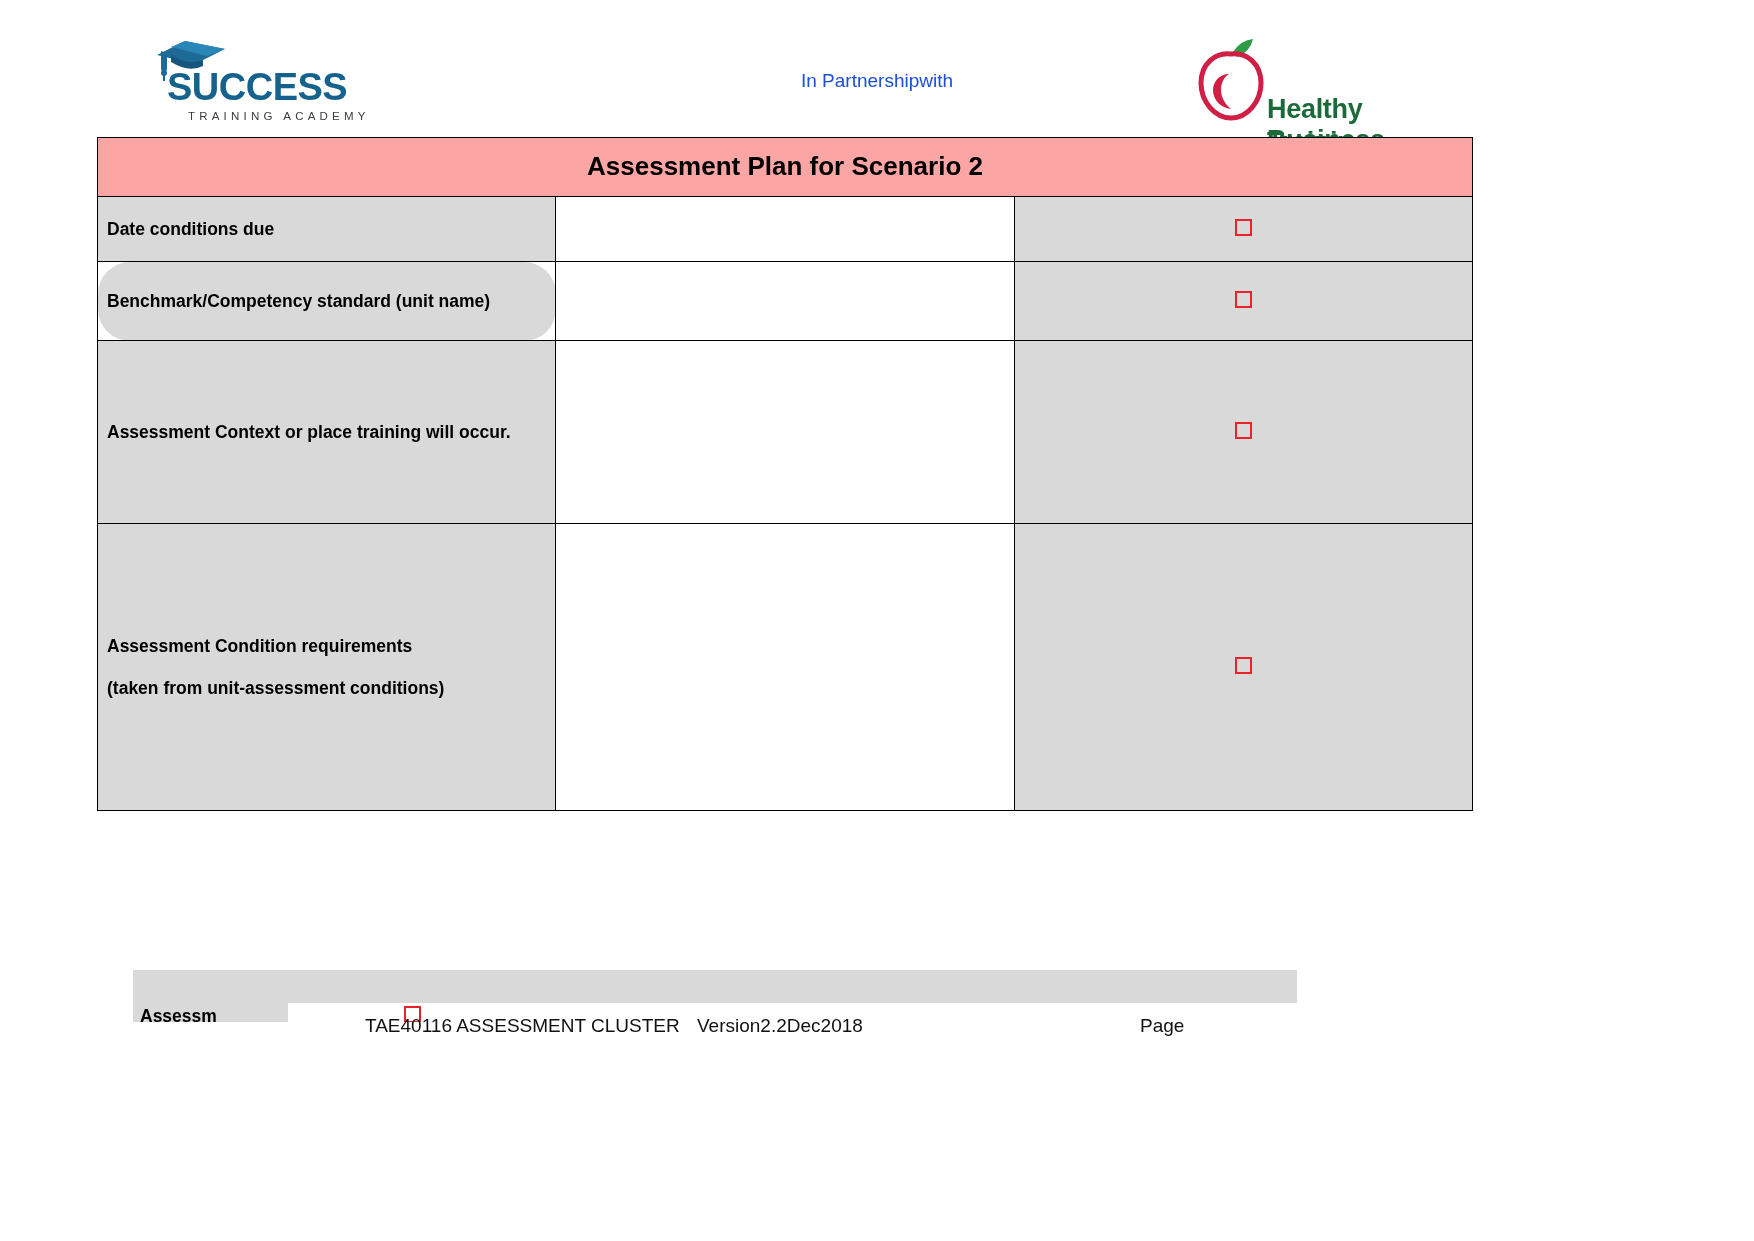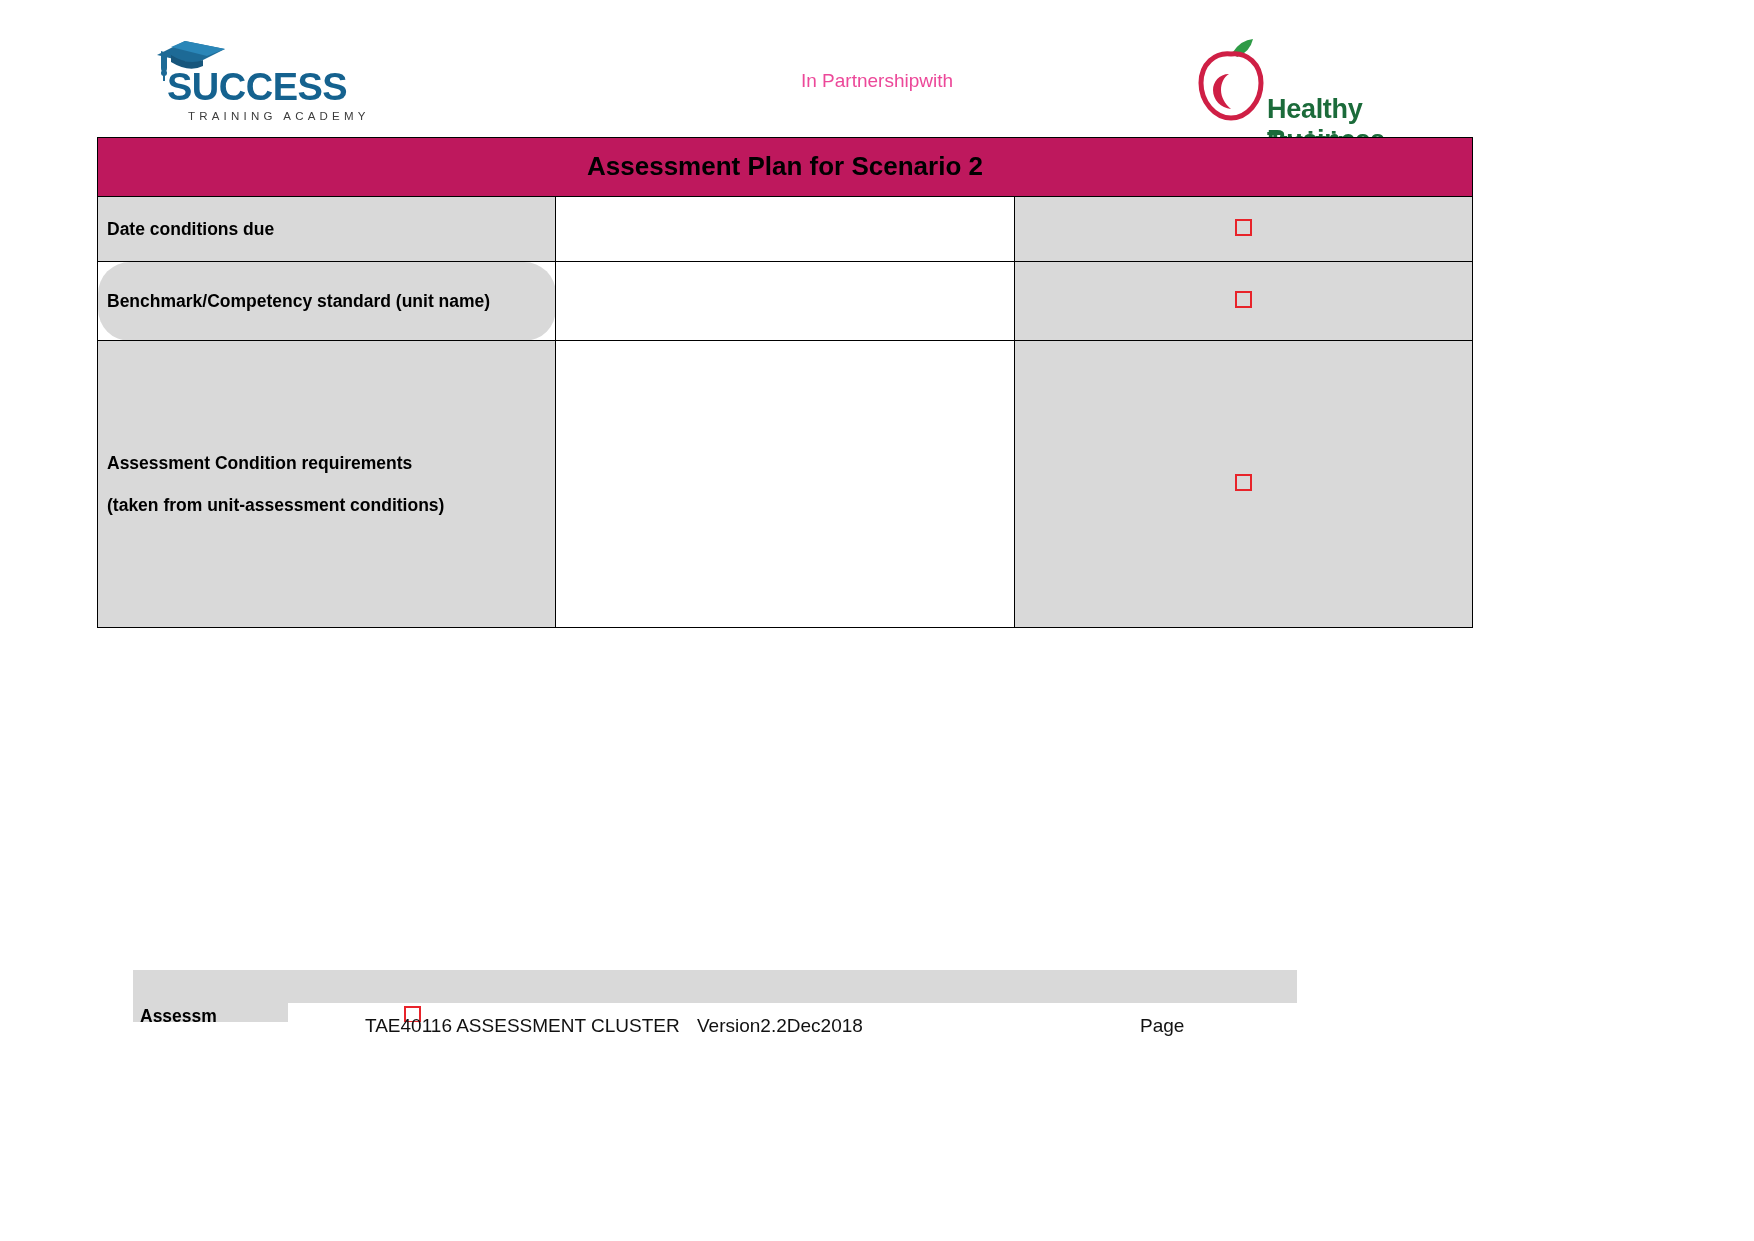--- a/index.html
+++ b/index.html
@@ -56,21 +56,21 @@
     font-family: "Liberation Sans", sans-serif;
   }
 
   .partnership-text {
     position: absolute;
     left: 0;
     top: 70px;
     width: 1754px;
     text-align: center;
     font-size: 19px;
-    color: #ec4899;
+    color: #1d4ed8;
     font-family: "Liberation Sans", sans-serif;
   }
 
   .logo-right {
     position: absolute;
     left: 1195px;
     top: 36px;
     width: 260px;
     height: 92px;
   }
@@ -103,21 +103,21 @@
     width: 1376px;
     border-collapse: collapse;
     table-layout: fixed;
   }
   .assessment-table td {
     border: 1.5px solid #000000;
     vertical-align: top;
     padding: 0;
   }
   .title-cell {
-    background: #be185d;
+    background: #fca5a5;
     text-align: center;
     font-size: 26px;
     font-weight: bold;
     color: #000000;
     height: 48px;
     vertical-align: middle !important;
     padding: 4px 0 6px 0 !important;
   }
   .label-cell {
     background: #d9d9d9;
@@ -280,20 +280,29 @@
     <tr class="row-benchmark">
       <td class="label-cell">
         <span class="label-inner">Benchmark/Competency standard (unit name)</span>
       </td>
       <td class="entry-cell"></td>
       <td class="check-cell">
         <span class="checkbox"></span>
       </td>
     </tr>
 
+    <tr class="row-context">
+      <td class="label-cell">
+        <span class="label-inner">Assessment Context or place training will occur.</span>
+      </td>
+      <td class="entry-cell"></td>
+      <td class="check-cell">
+        <span class="checkbox"></span>
+      </td>
+    </tr>
 
     <tr class="row-condition">
       <td class="label-cell">
         <span class="label-inner">Assessment Condition requirements</span>
         <span class="label-sub">(taken from unit-assessment conditions)</span>
       </td>
       <td class="entry-cell"></td>
       <td class="check-cell">
         <span class="checkbox"></span>
       </td>

